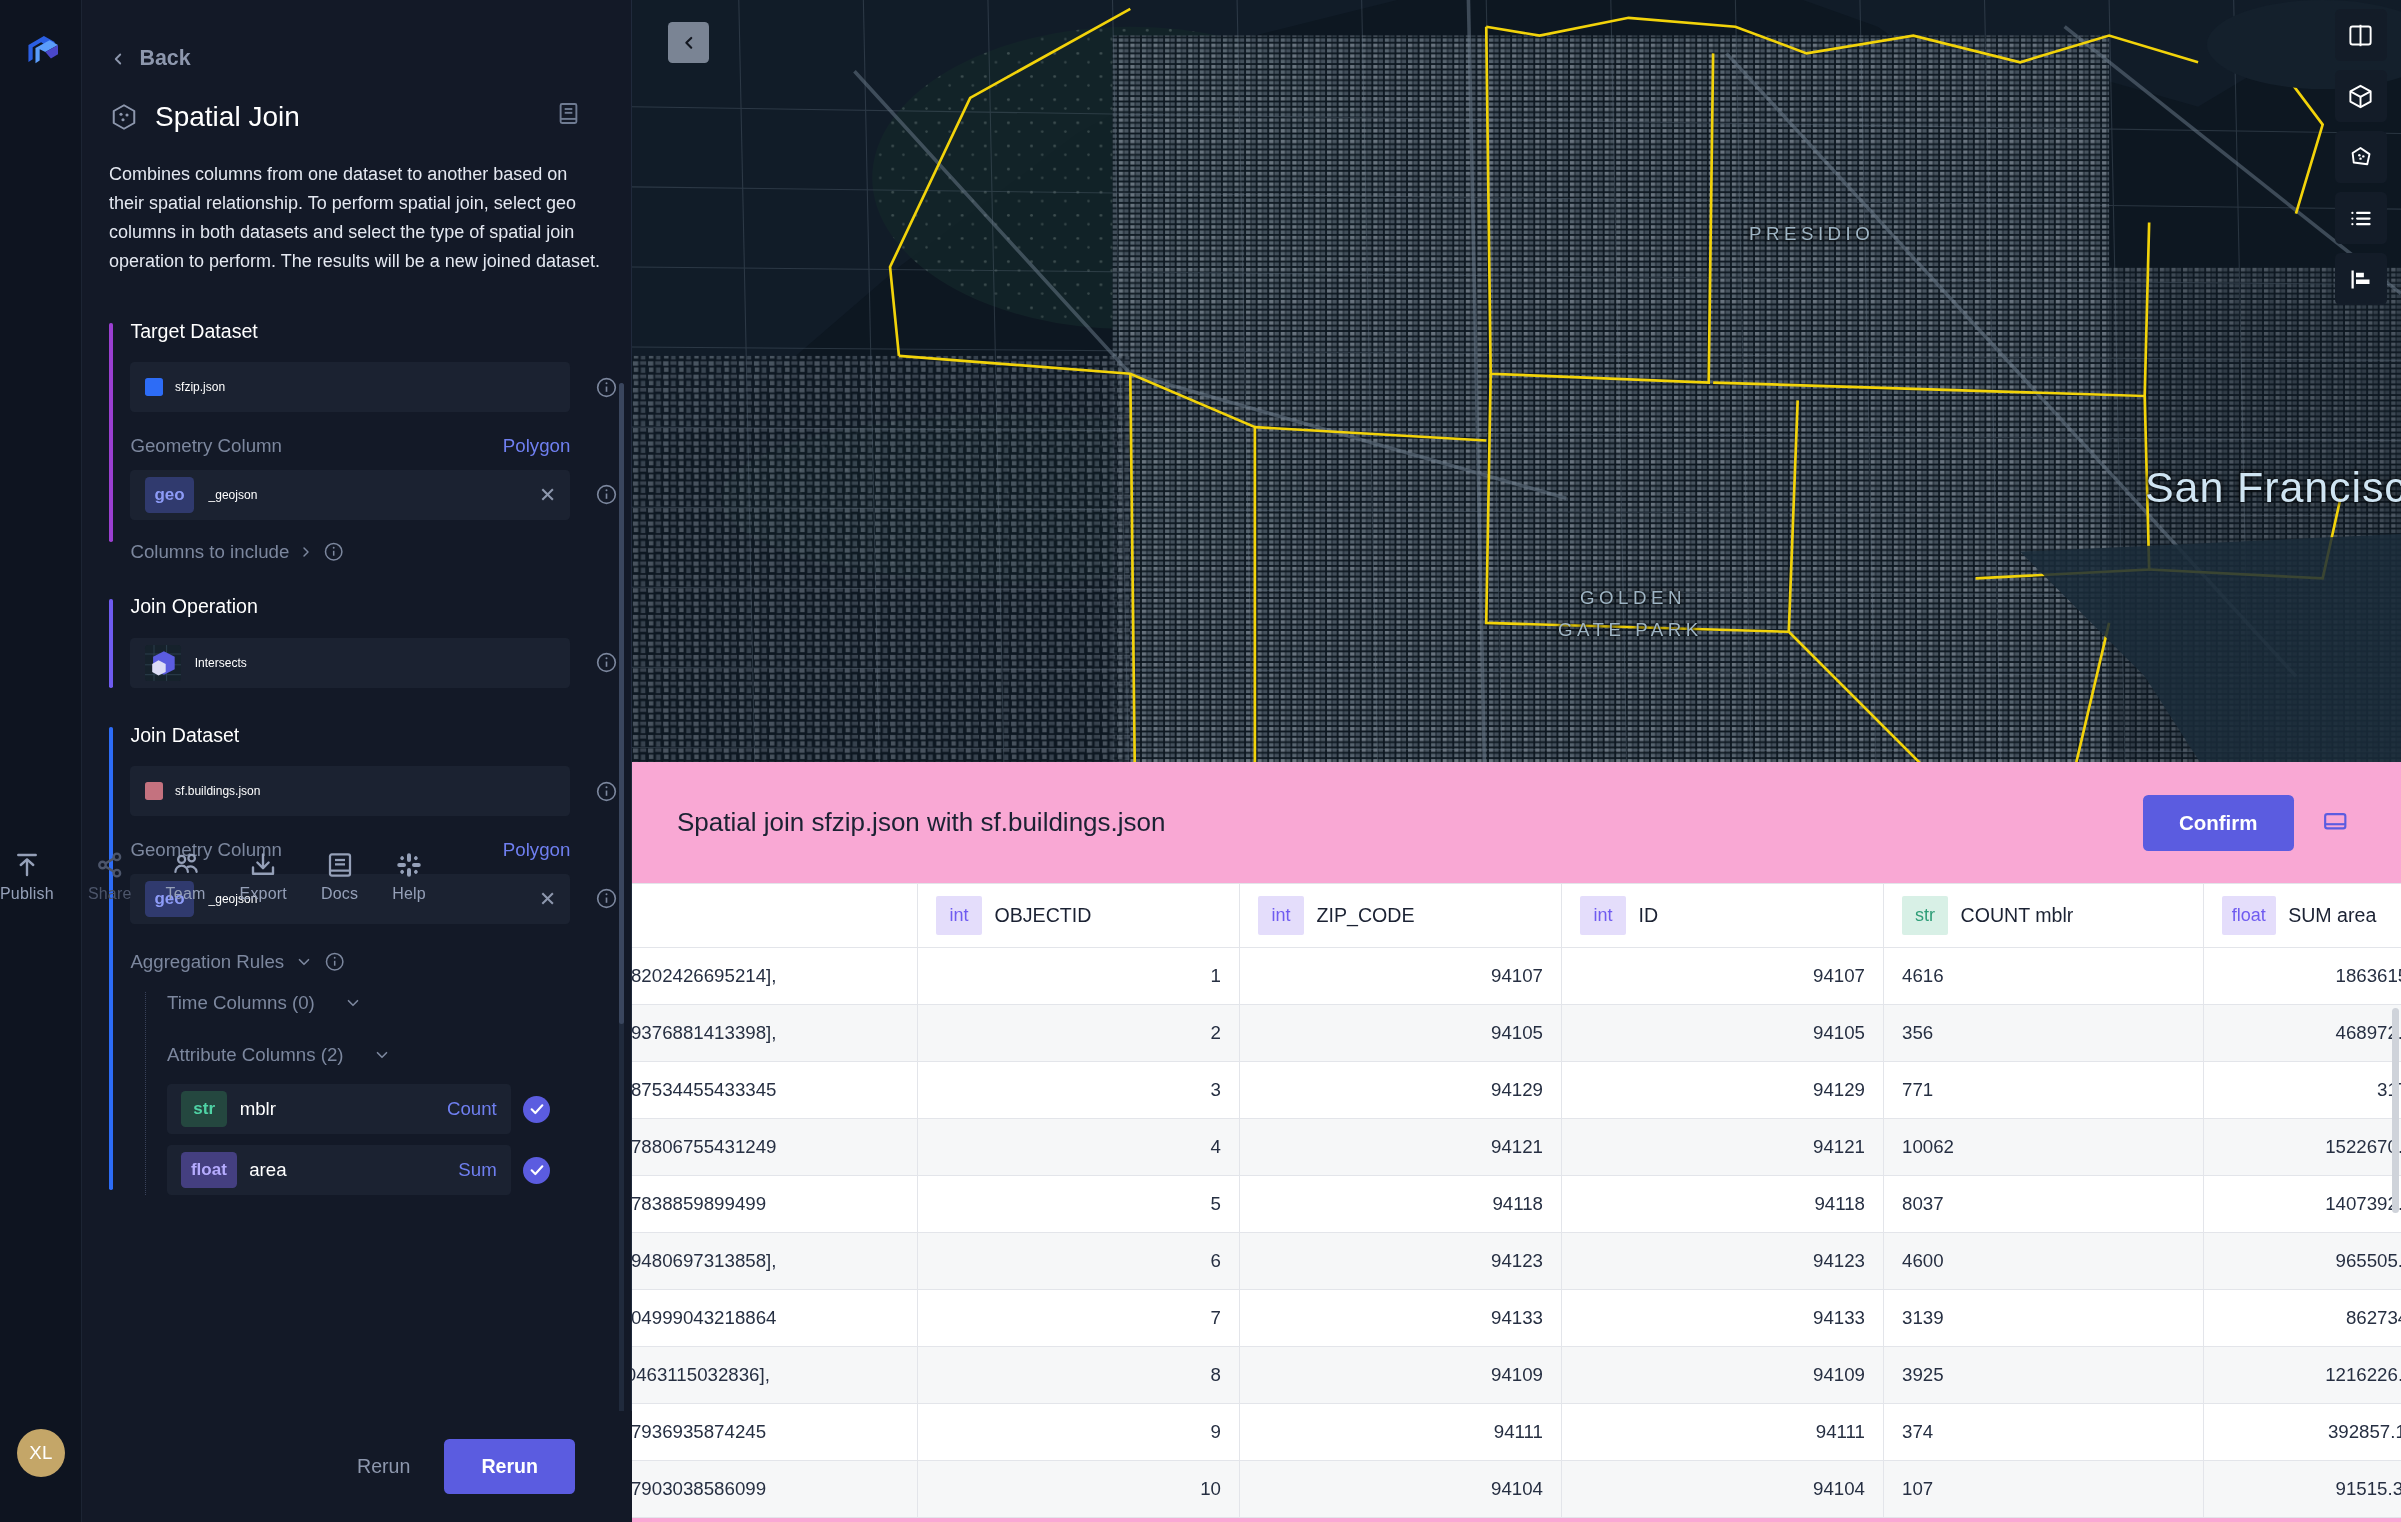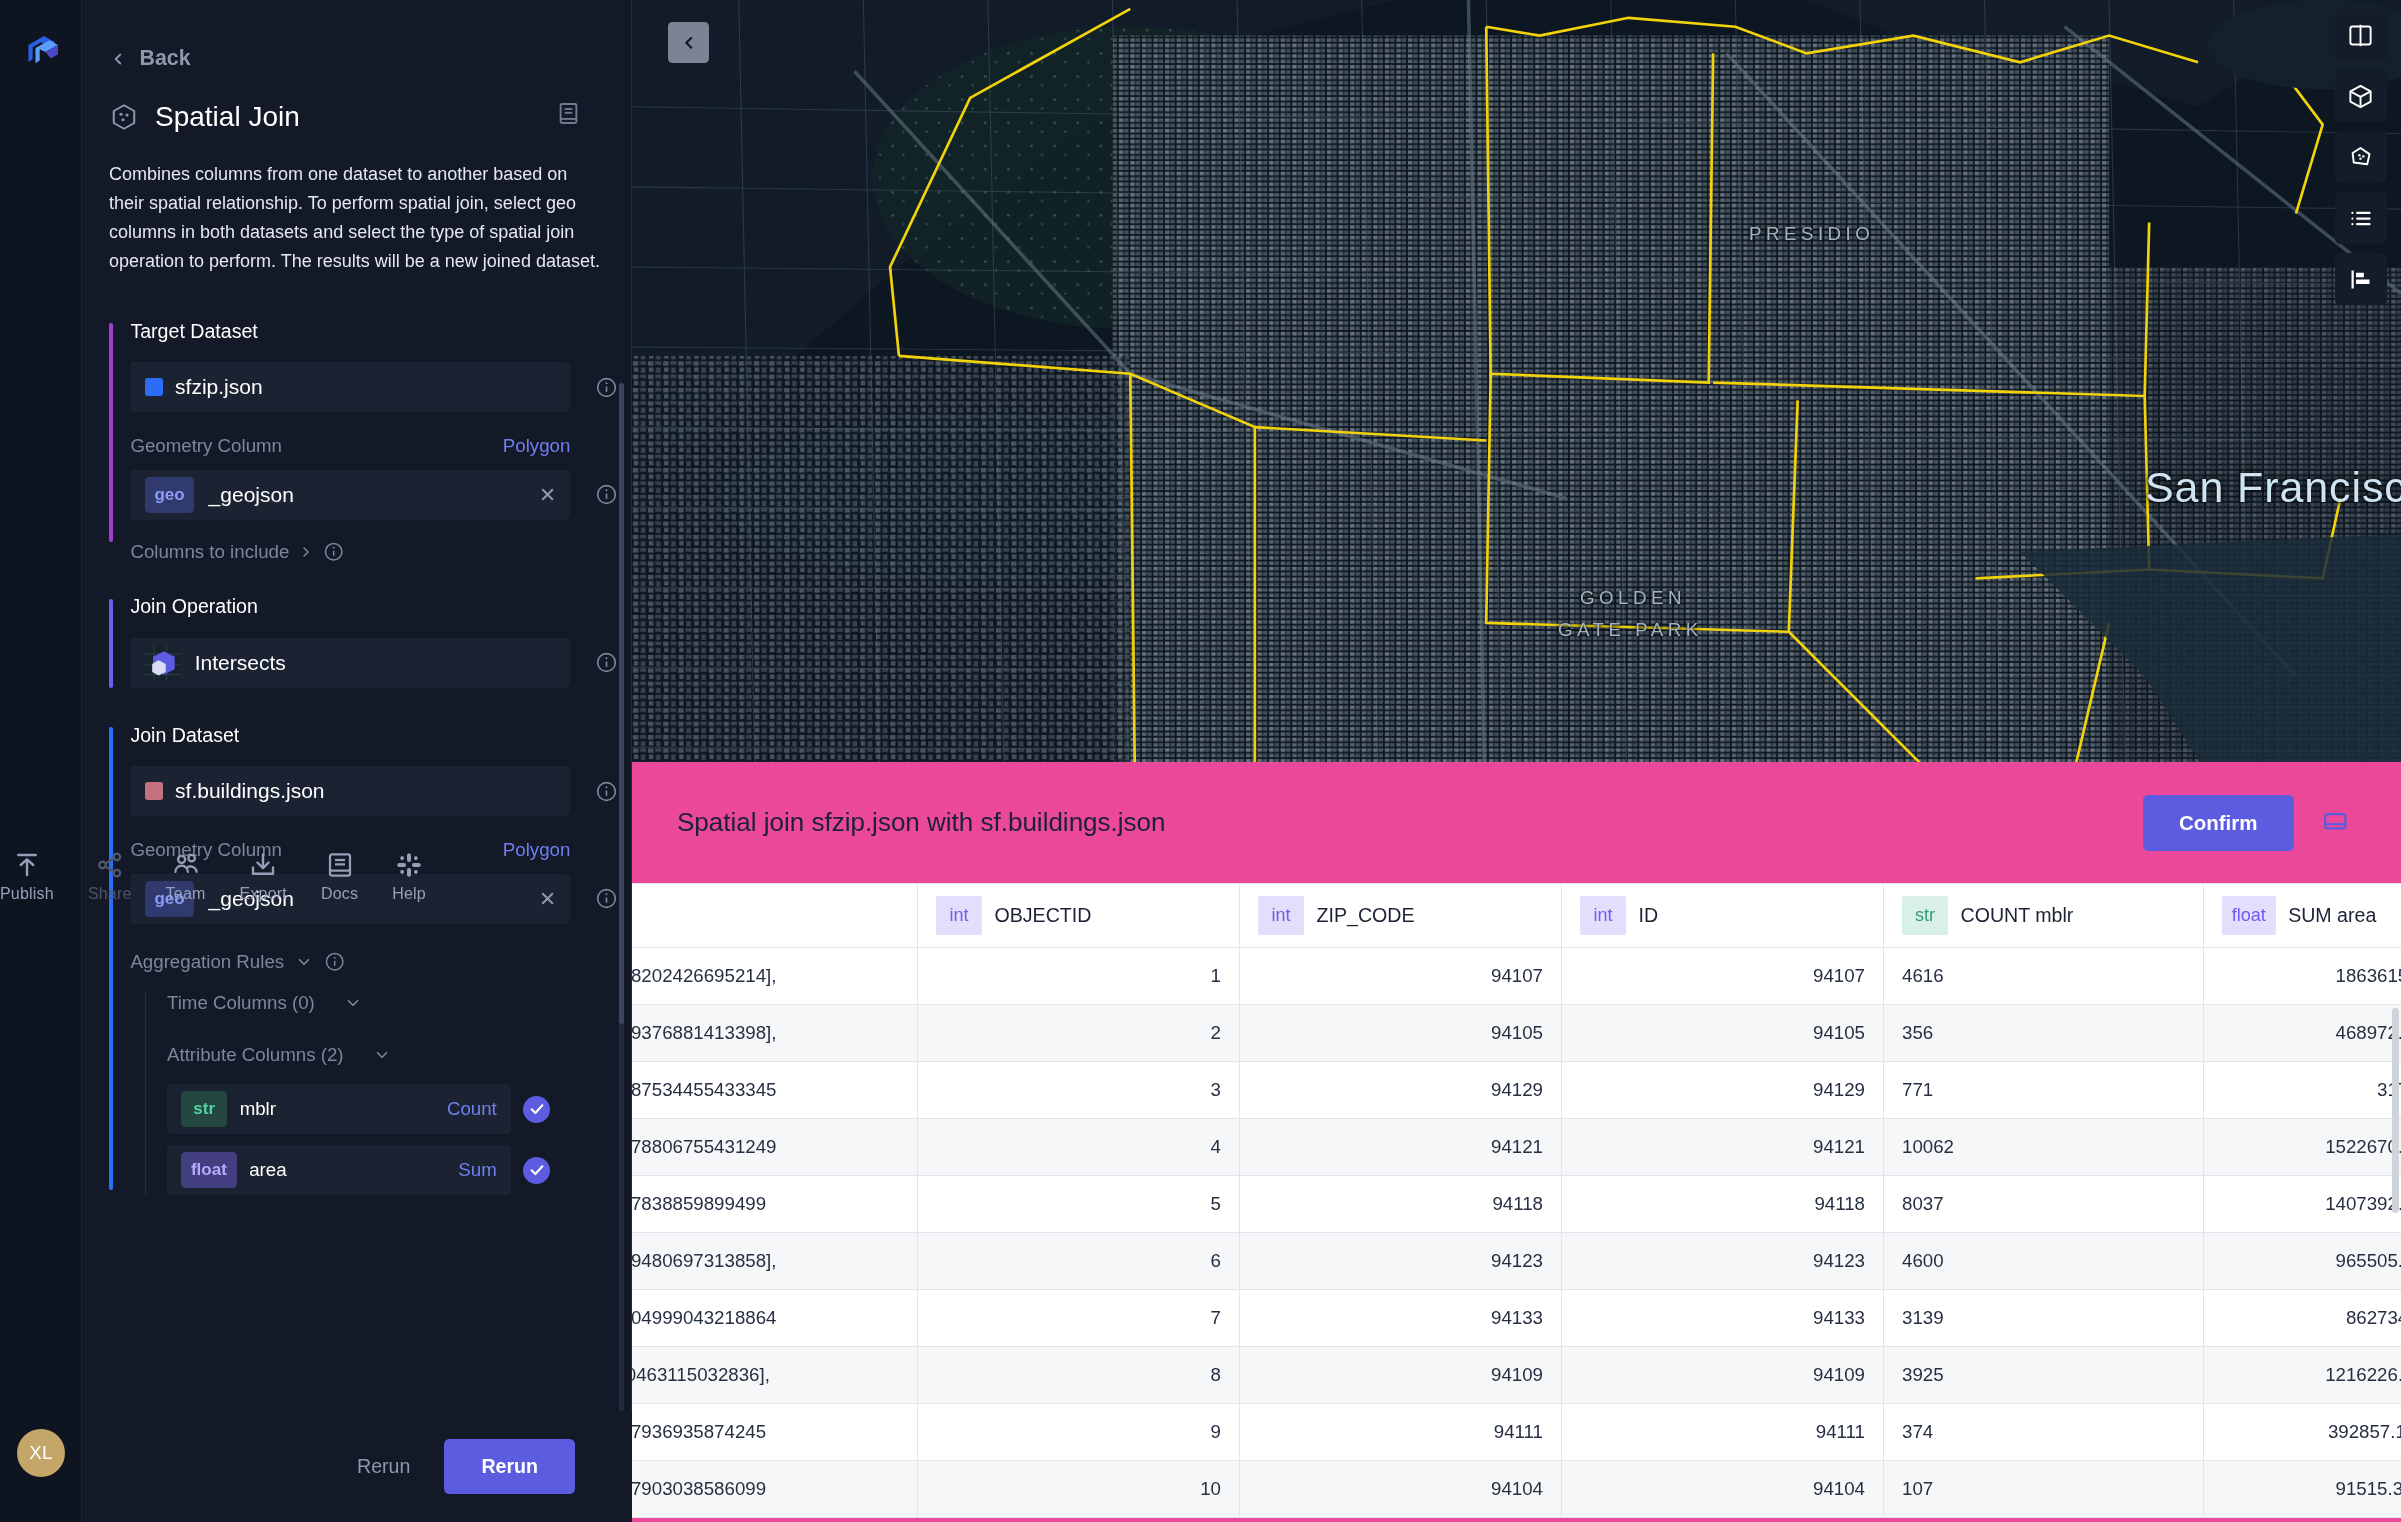--- a/index.html
+++ b/index.html
@@ -130,21 +130,21 @@
   .sec-title { font-size: 19.6px; color: #fff; margin-bottom: 19.6px; }
 
   .field {
     position: relative; display: flex; align-items: center;
     width: 440px; height: 50px;
     background: #1b2231; border-radius: 4.5px;
     padding: 0 14.2px; cursor: pointer;
   }
   .field-row { display: flex; align-items: center; gap: 12.5px; }
   .swatch { width: 18px; height: 18px; border-radius: 2.7px; }
-  .field .fv { font-size: 21px; color: #fff; }
+  .field .fv { font-size: 12px; color: #fff; }
   .info-i {
     width: 23px; height: 23px; flex: none; cursor: pointer;
   }
   .field-row > .info-i { margin-left: 12.5px; }
 
   .sub-label-row {
     display: flex; align-items: center; justify-content: space-between;
     width: 440px; margin: 23px 0 12.5px 0;
   }
   .sub-label { font-size: 18.7px; color: #7c879e; }
@@ -227,21 +227,21 @@
   .btn-rerun {
     font-size: 19.6px; font-weight: bold; color: #fff;
     background: #5b5ce0; border: none; border-radius: 5.3px;
     padding: 16px 37px; cursor: pointer; font-family: inherit;
   }
 
   
   .table-panel {
     position: absolute; left: 632px; top: 762px;
     width: 1769px; height: 760px;
-    background: #ec4899;
+    background: #f9a8d4;
     z-index: 8;
     overflow: hidden;
   }
   .table-head {
     display: flex; align-items: center; justify-content: space-between;
     height: 121px; padding: 0 52px 0 45px;
   }
   .table-title { font-size: 26px; color: #1b2233; }
   .table-head-right { display: flex; align-items: center; gap: 27px; }
   .btn-confirm {

